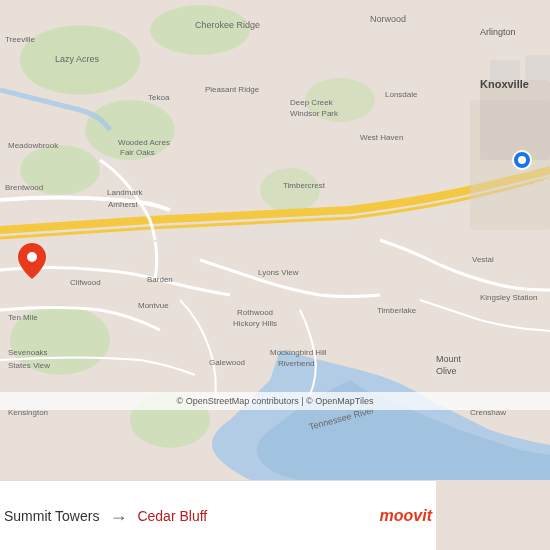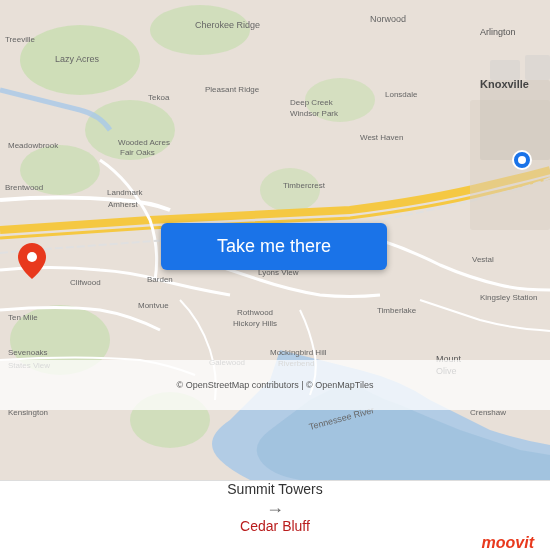--- a/index.html
+++ b/index.html
@@ -55,28 +55,27 @@
 
     
     .marker-dest {
       position: absolute;
       right: 18px;
       top: 150px;
     }
 
     
     #bottom-bar {
-      width: 550px;
+      width: 436px;
       height: 70px;
       background: white;
       display: flex;
       align-items: center;
-      padding: 0 16px;
+      padding: 0 4px;
       border-top: 1px solid #ddd;
-      flex-direction: column;
     }
 
     .route-from {
       font-size: 14px;
       color: #333;
       font-weight: 500;
     }
 
     .route-arrow {
       font-size: 18px;
@@ -104,21 +103,21 @@
     }
 
     .copyright-bar {
       position: absolute;
       bottom: 70px;
       left: 0;
       width: 100%;
       background: rgba(255,255,255,0.75);
       font-size: 9px;
       color: #555;
-      padding: 20px 6px;
+      padding: 4px 6px;
       text-align: center;
     }
   </style>
 </head>
 <body>
 
 <div id="map-container">
 
   <svg id="map-svg" viewBox="0 0 550 480" xmlns="http://www.w3.org/2000/svg">
 
@@ -195,21 +194,20 @@
     <text x="270" y="355" font-size="8" fill="#666" font-family="Arial">Mockingbird Hill</text>
     <text x="278" y="366" font-size="8" fill="#666" font-family="Arial">Riverbend</text>
     <text x="436" y="362" font-size="9" fill="#555" font-family="Arial">Mount</text>
     <text x="436" y="374" font-size="9" fill="#555" font-family="Arial">Olive</text>
     <text x="495" y="362" font-size="8" fill="#666" font-family="Arial"></text>
     <text x="8" y="415" font-size="8" fill="#666" font-family="Arial">Kensington</text>
     <text x="470" y="415" font-size="8" fill="#666" font-family="Arial">Crenshaw</text>
     <text x="310" y="430" font-size="9" fill="#666" font-family="Arial" transform="rotate(-15, 310, 430)">Tennessee River</text>
   </svg>
 
-  <button id="take-me-there-btn">Take me there</button>
 
   <div class="marker-origin">
     <svg width="28" height="36" viewBox="0 0 28 36">
       <path d="M14 0 C6.27 0 0 6.27 0 14 C0 24.5 14 36 14 36 C14 36 28 24.5 28 14 C28 6.27 21.73 0 14 0Z" fill="#e8391d"></path>
       <circle cx="14" cy="14" r="5" fill="white"></circle>
     </svg>
   </div>
 
   <div class="marker-dest">
     <svg width="20" height="20" viewBox="0 0 20 20">

